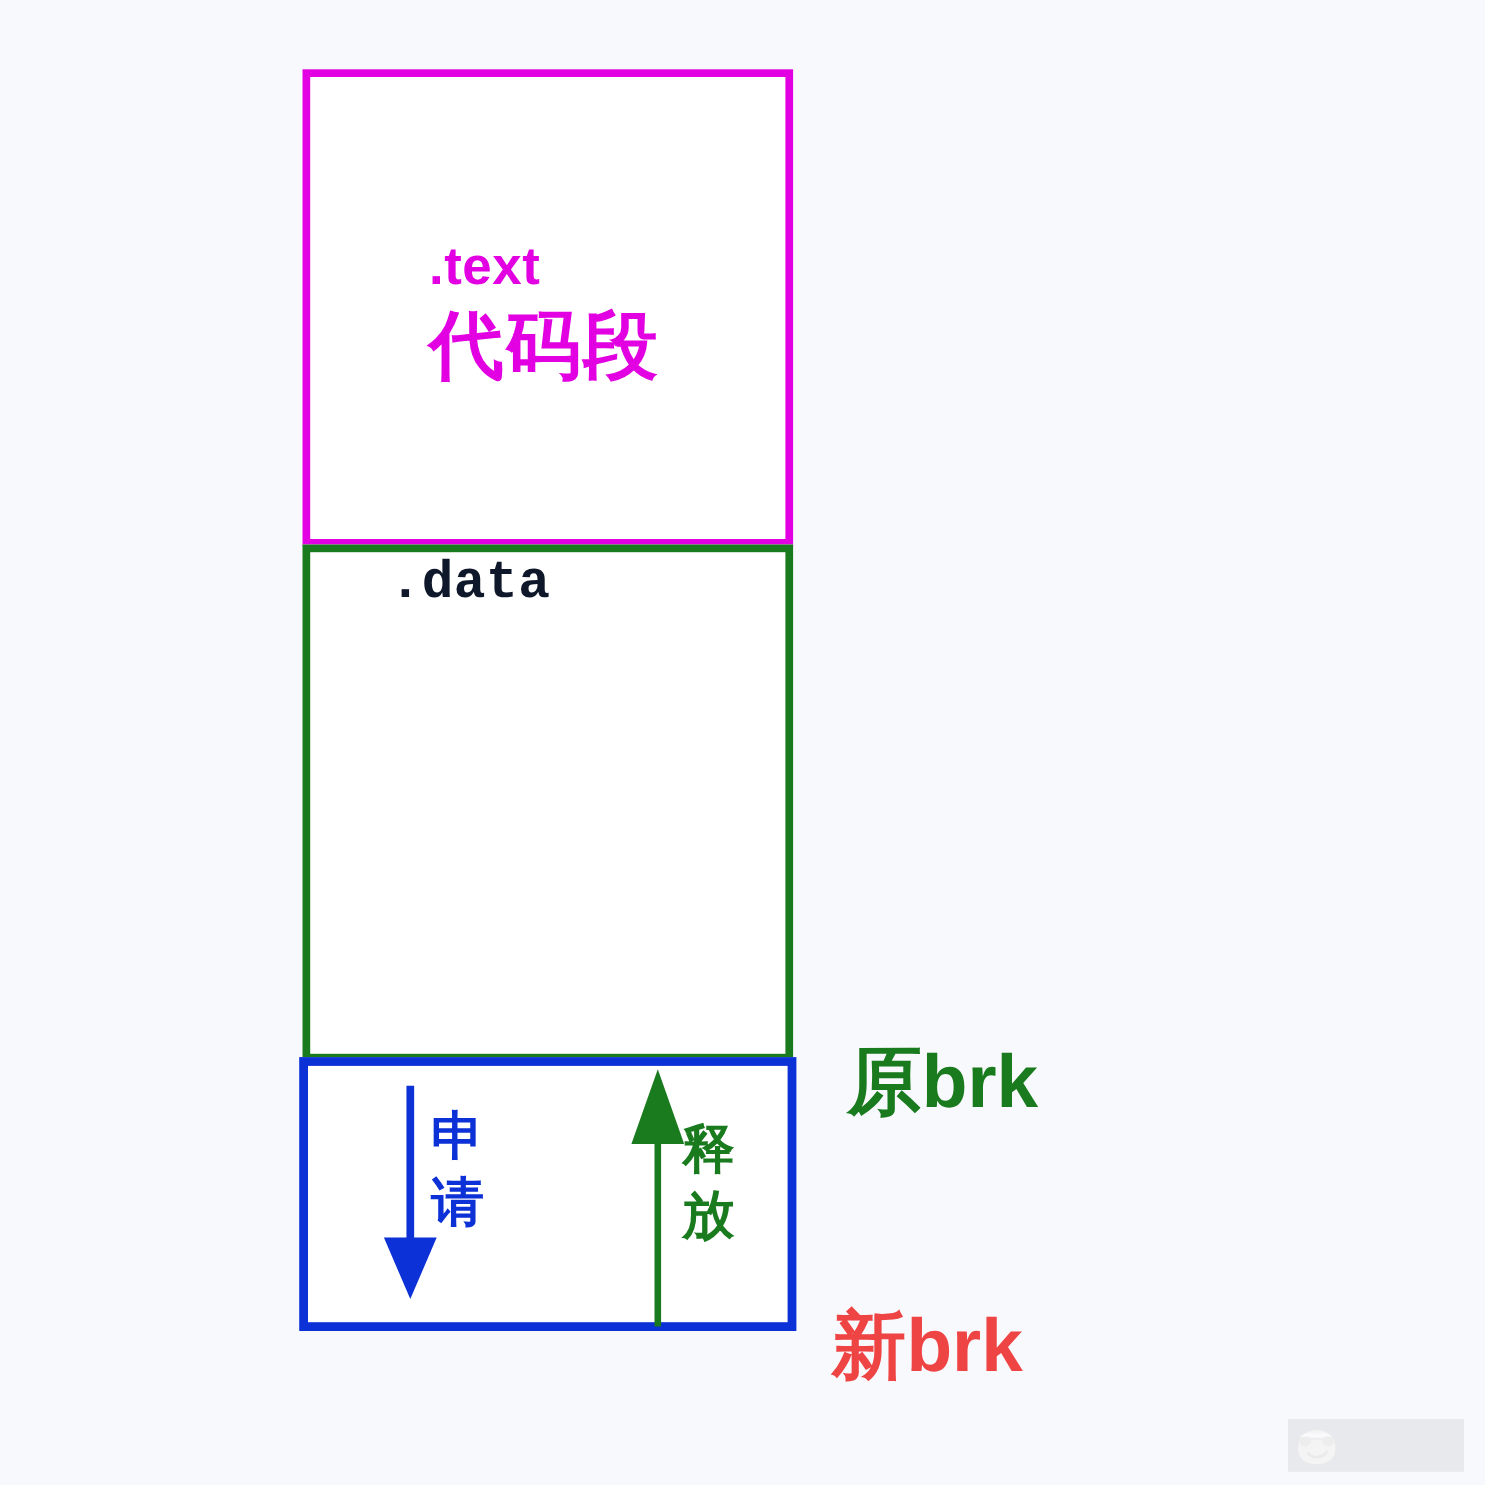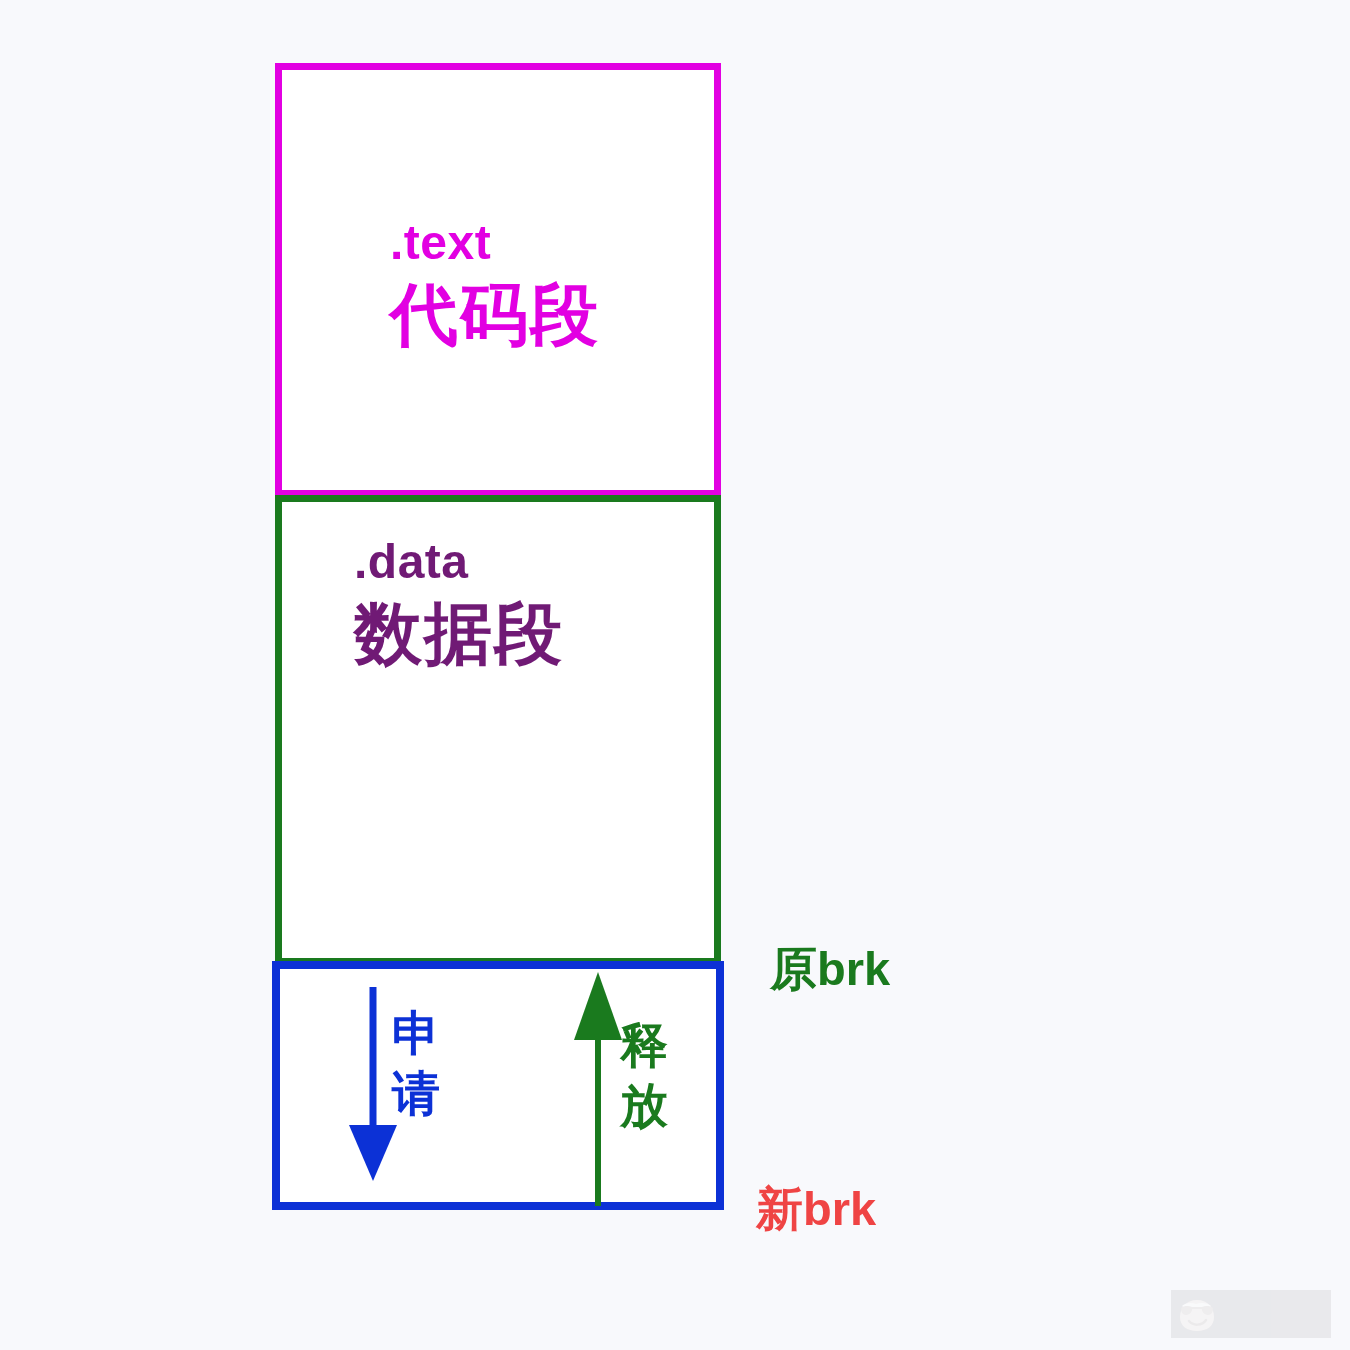--- a/index.html
+++ b/index.html
@@ -66,22 +66,23 @@
     font-size: 68px;
     letter-spacing: 2px;
   }
   #text-segment-label {
     left: 390px;
     top: 214px;
     color: #e200e2;
   }
   #data-segment-label {
     left: 354px;
-    top: 533px;
-    color: #701a75;
+    top: 502px;
+    color: #0f172a;
+    font-family: Liberation Mono, monospace;
   }
 
   
   .arrow-svg {
     position: absolute;
     overflow: visible;
   }
   #allocate-arrow {
     left: 340px;
     top: 985px;
@@ -116,21 +117,21 @@
   #release-caption {
     left: 620px;
     top: 1016px;
     color: #1a7a1e;
   }
 
   
   .brk-marker {
     position: absolute;
     font-weight: bold;
-    font-size: 47px;
+    font-size: 68px;
     white-space: nowrap;
     letter-spacing: 0px;
   }
   #original-brk-marker {
     left: 770px;
     top: 938px;
     color: #1a7a1e;
   }
   #new-brk-marker {
     left: 756px;
@@ -164,21 +165,20 @@
 
   <div class="seg-box" id="text-segment-box"></div>
   <div class="seg-label" id="text-segment-label">
     <span class="latin">.text</span>
     <span class="cjk">代码段</span>
   </div>
 
   <div class="seg-box" id="data-segment-box"></div>
   <div class="seg-label" id="data-segment-label">
     <span class="latin">.data</span>
-    <span class="cjk">数据段</span>
   </div>
 
   <div class="seg-box" id="heap-segment-box"></div>
 
   <svg class="arrow-svg" id="allocate-arrow" viewBox="0 0 70 200">
     <line x1="33" y1="2" x2="33" y2="152" stroke="#0c31d6" stroke-width="7"></line>
     <polygon points="33,196 9,140 57,140" fill="#0c31d6"></polygon>
   </svg>
   <div class="arrow-caption" id="allocate-caption">
     <span>申</span>

